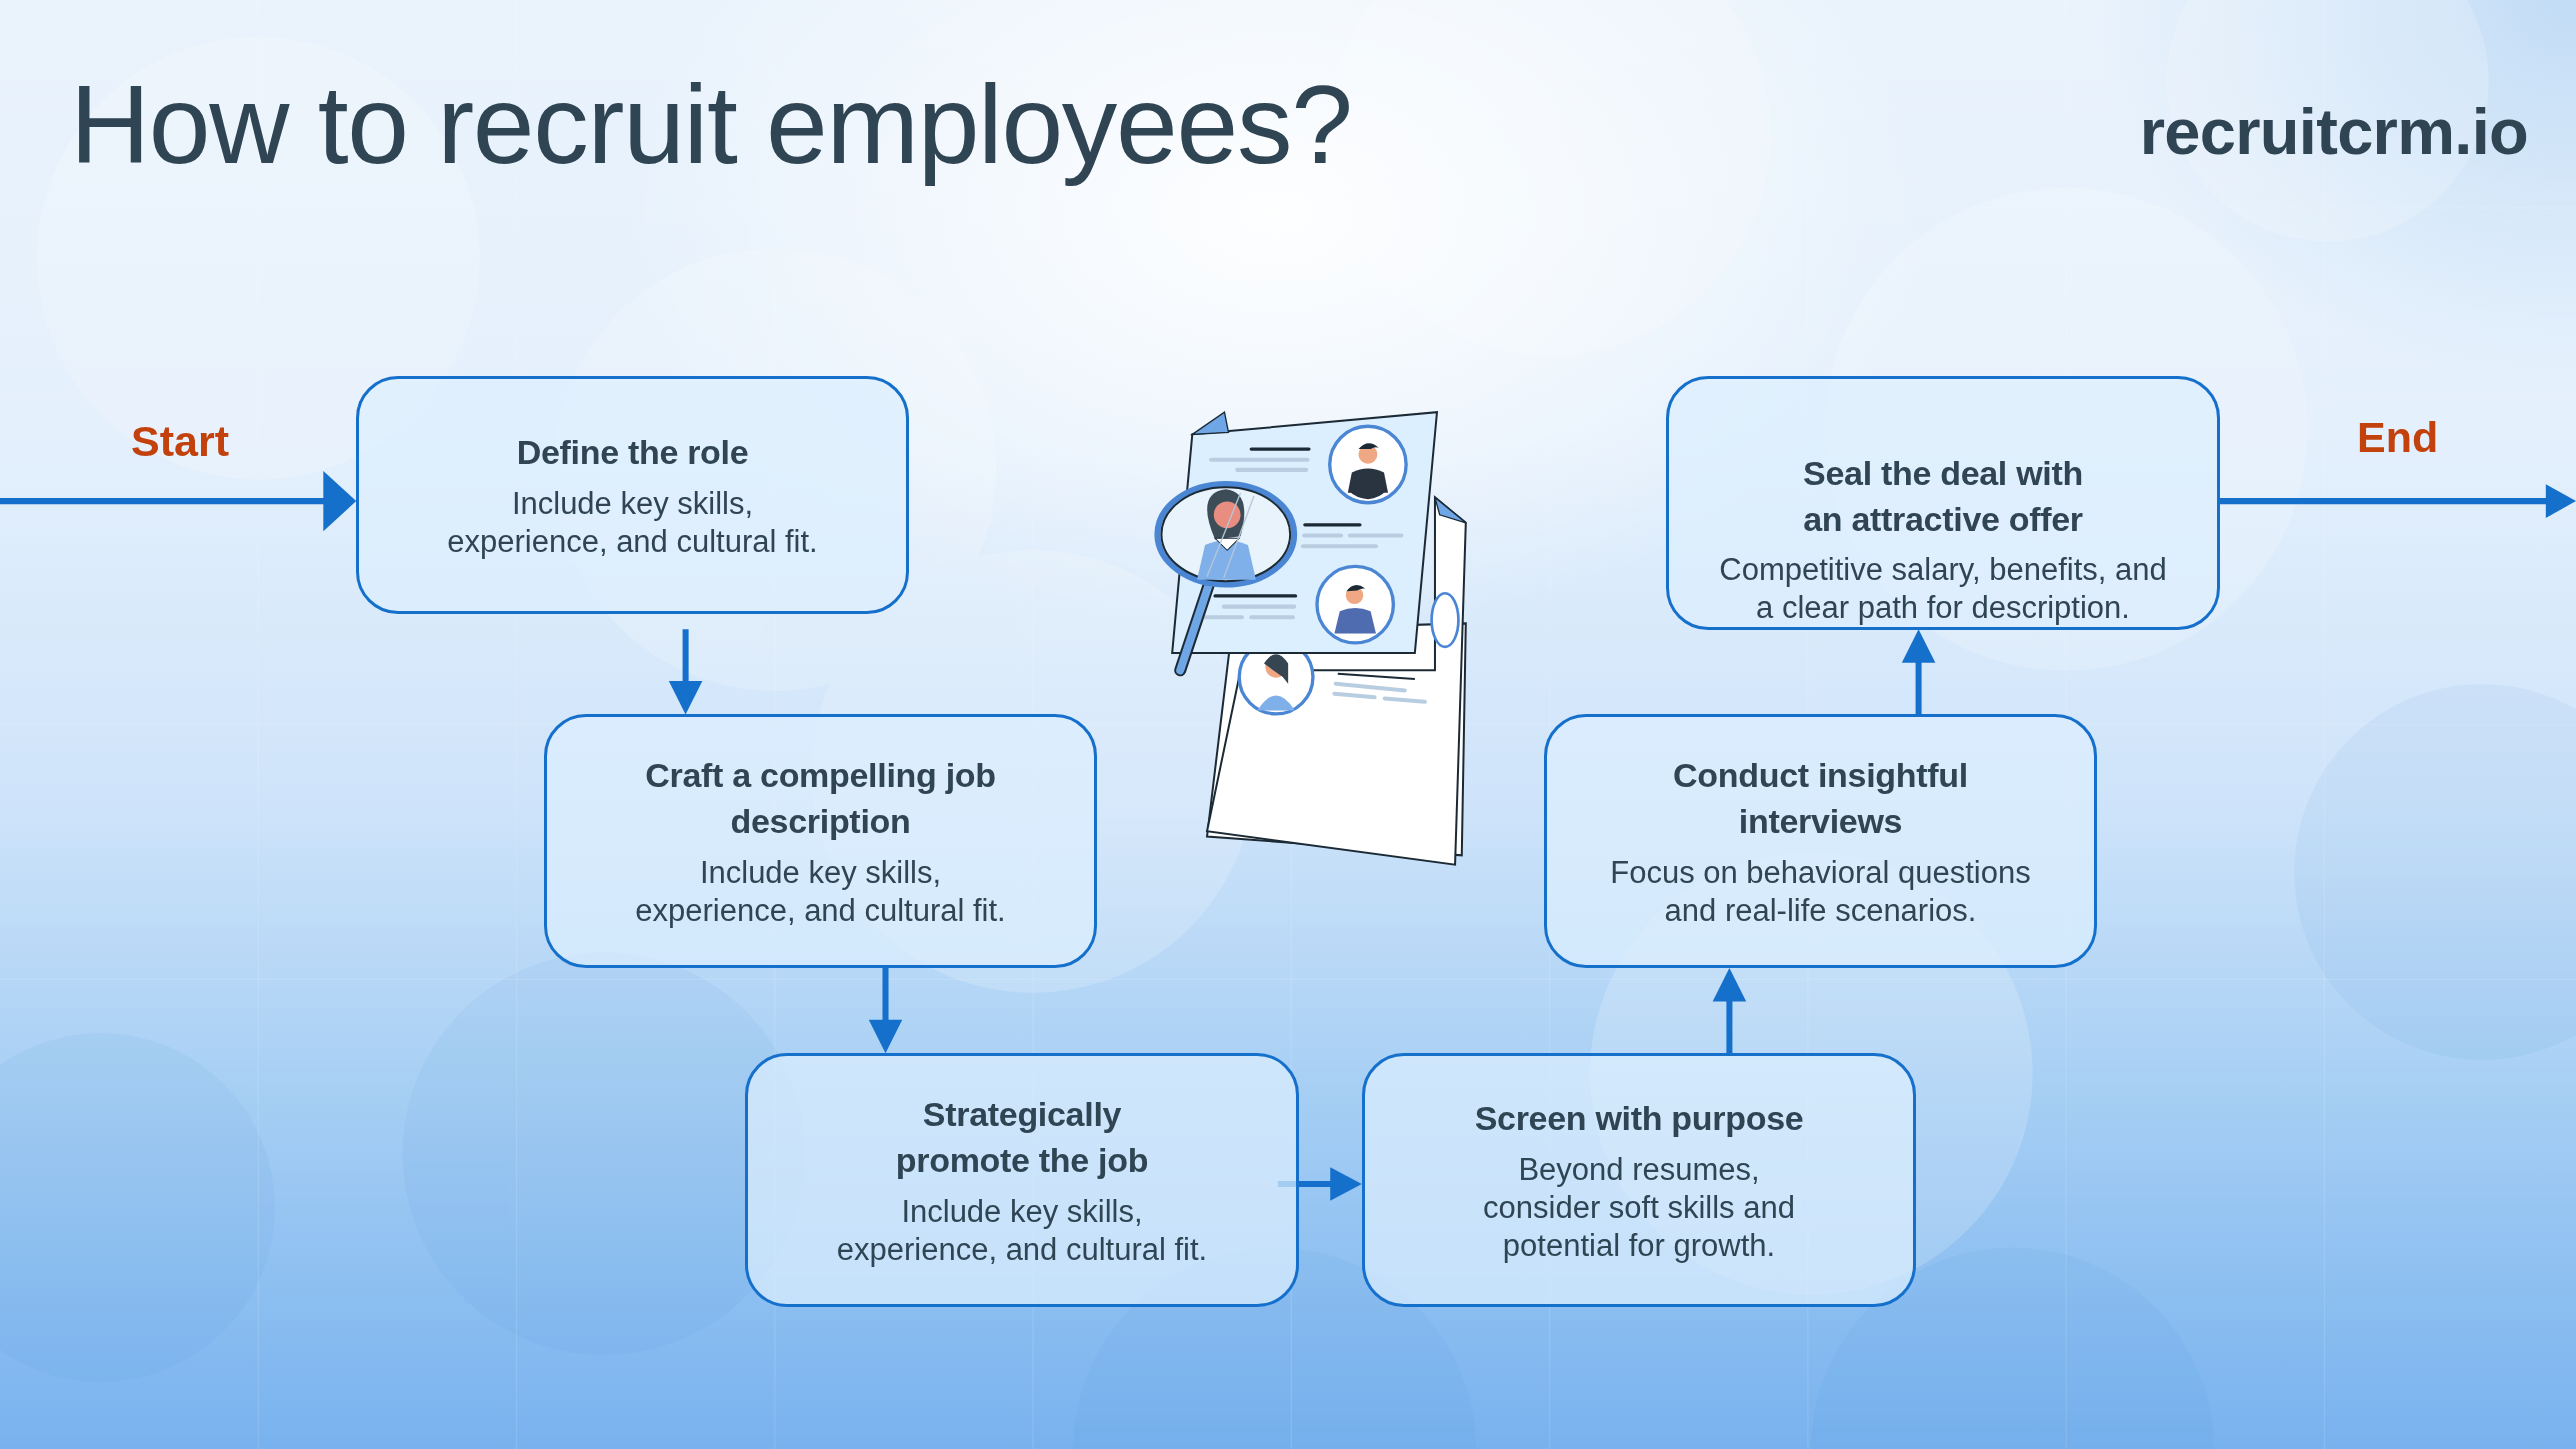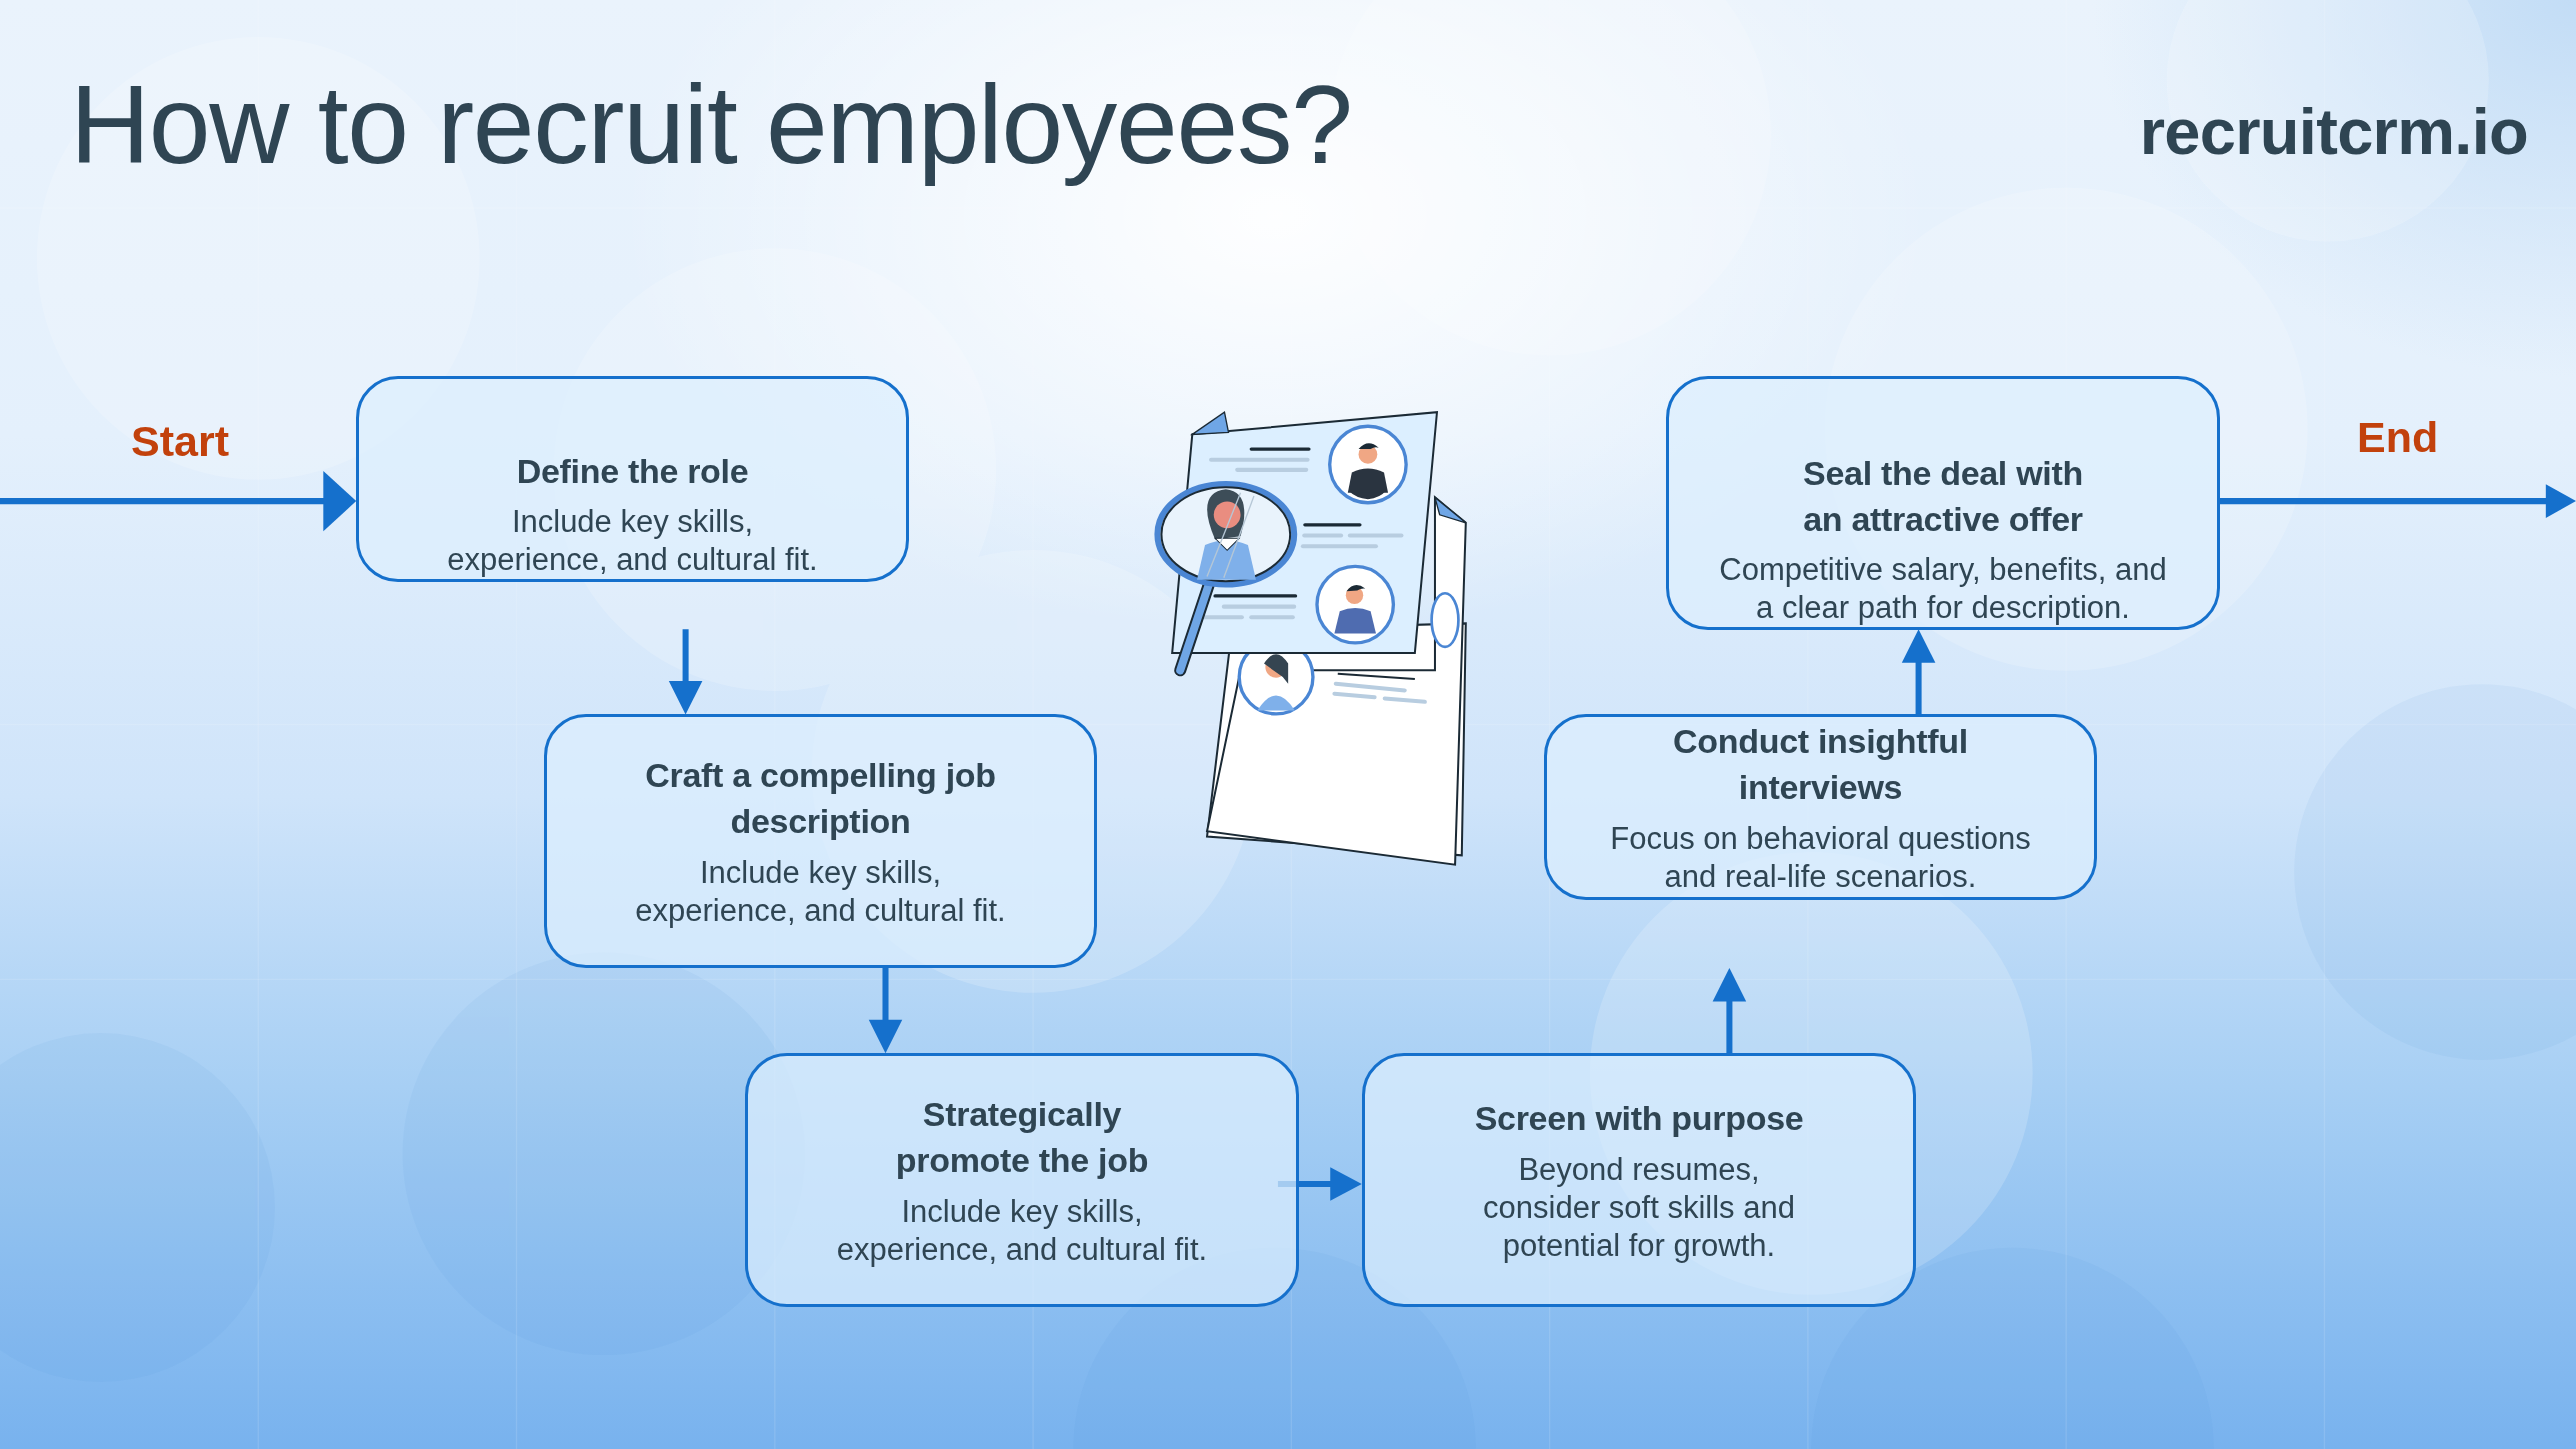--- a/index.html
+++ b/index.html
@@ -102,21 +102,21 @@
     <polygon points="2553,1493 2603,1493 2578,1443" stroke="none"></polygon>
 
     <line x1="2860" y1="1065" x2="2860" y2="985" stroke-width="9"></line>
     <polygon points="2835,988 2885,988 2860,938" stroke="none"></polygon>
 
     <line x1="3309" y1="747" x2="3800" y2="747" stroke-width="9"></line>
     <polygon points="3795,722 3840,747 3795,772" stroke="none"></polygon>
   </g>
 </svg>
 
-<div class="box" style="left:356px; top:376px; width:553px; height:206px;justify-content:flex-end;">
+<div class="box" style="left:356px; top:376px; width:553px; height:238px;">
   <div class="head">Define the role</div>
   <div class="desc">Include key skills,
 experience, and cultural fit.</div>
 </div>
 
 <div class="box" style="left:544px; top:714px; width:553px; height:254px;">
   <div class="head">Craft a compelling job
 description</div>
   <div class="desc">Include key skills,
 experience, and cultural fit.</div>
@@ -129,21 +129,21 @@
 experience, and cultural fit.</div>
 </div>
 
 <div class="box" style="left:1362px; top:1053px; width:554px; height:254px;">
   <div class="head">Screen with purpose</div>
   <div class="desc">Beyond resumes,
 consider soft skills and
 potential for growth.</div>
 </div>
 
-<div class="box" style="left:1544px; top:714px; width:553px; height:186px;">
+<div class="box" style="left:1544px; top:714px; width:553px; height:254px;">
   <div class="head">Conduct insightful
 interviews</div>
   <div class="desc">Focus on behavioral questions
 and real-life scenarios.</div>
 </div>
 
 <div class="box" style="left:1666px; top:376px; width:554px; height:254px;justify-content:flex-end;">
   <div class="head">Seal the deal with
 an attractive offer</div>
   <div class="desc">Competitive salary, benefits, and

